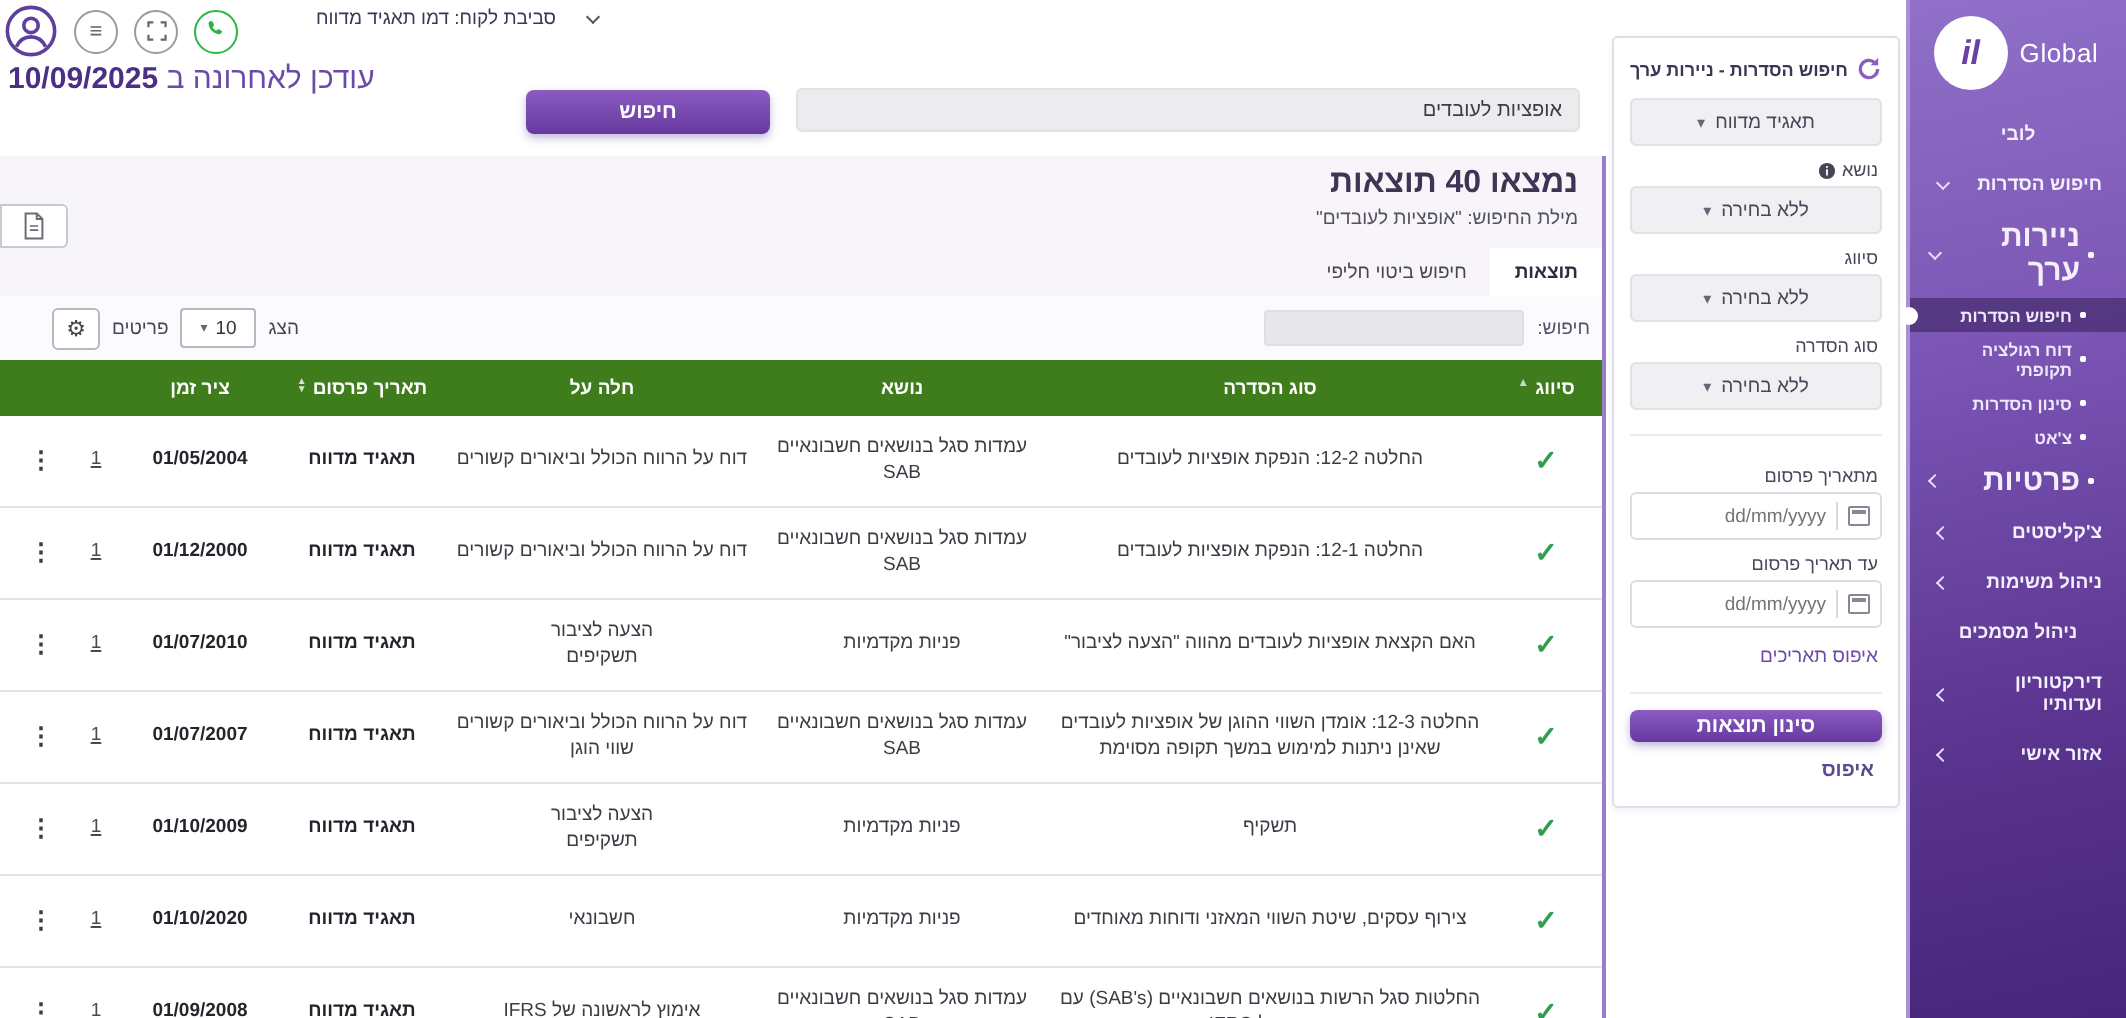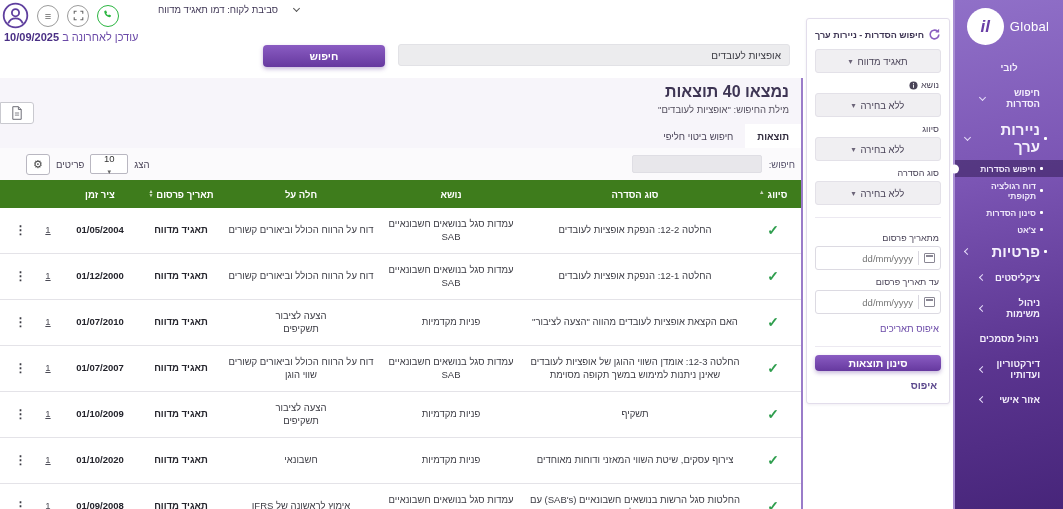--- a/index.html
+++ b/index.html
@@ -10,21 +10,21 @@
   
   .sidebar { width:110px; height:509px; flex:0 0 110px;
     background:linear-gradient(168deg,#9070c8 0%,#7b55b4 35%,#5b3590 70%,#47257a 100%);
     border-left:2px solid #a98fd4; color:#fff; position:relative; z-index:3; }
   .brand { display:flex; align-items:center; gap:6px; padding:8px 8px 10px 6px; direction:ltr; justify-content:center; }
   .brand-circle { width:37px; height:37px; background:#fff; border-radius:50%; display:flex; align-items:center; justify-content:center;
     color:#6a3fa6; font-weight:bold; font-size:17px; font-style:italic; }
   .brand-name { color:#fff; font-size:13px; letter-spacing:.3px; }
   .menu { display:flex; flex-direction:column; }
   .mi { position:relative; display:flex; align-items:center; justify-content:flex-start; gap:4px;
-    padding:7px 23px; font-size:9.5px; font-weight:bold; color:#f4effc; cursor:pointer; }
+    padding:7px 12px; font-size:9.5px; font-weight:bold; color:#f4effc; cursor:pointer; }
   .mi .lbl { flex:1; text-align:right; }
   .mi.center { justify-content:center; }
   .mi.center .lbl { flex:0 0 auto; text-align:center; }
   .sub1 { padding:5px 16px 5px 8px; font-size:15px; }
   .sub2 { padding:3.5px 20px 3.5px 8px; font-size:8.5px; font-weight:bold; color:#efe8fb; }
   .sub2.active { background:rgba(30,12,60,.42); }
   .notch { position:absolute; left:-5px; top:50%; transform:translateY(-50%); width:9px; height:9px;
     background:#fff; border-radius:50%; }
   .dot { width:3px; height:3px; background:#fff; border-radius:1px; flex:0 0 auto; }
   .cv { width:5px; height:5px; border-left:1.4px solid #e7defa; border-bottom:1.4px solid #e7defa; flex:0 0 auto; }
@@ -56,21 +56,21 @@
     font-family:"Liberation Sans",sans-serif; }
   .f-reset { font-size:10px; color:#5d4a8e; font-weight:bold; text-align:left; padding:9px 4px 0 10px; cursor:pointer; align-self:flex-start; }
 
   
   .main { flex:1; position:relative; background:#fff; }
   .icon-row { position:absolute; top:2px; left:2px; display:flex; gap:8px; direction:ltr; align-items:center; }
   .circ-btn { width:22px; height:22px; border-radius:50%; border:1px solid #9b9b9b; background:#fff; display:flex;
     align-items:center; justify-content:center; cursor:pointer; color:#666; font-size:11px; }
   .avatar { width:27px; height:27px; }
   .wa { border:1.6px solid #2ab540; }
-  .updated { position:absolute; top:31px; left:4px; font-size:11px; color:#6b4aa8; direction:ltr;text-align:center; }
+  .updated { position:absolute; top:31px; left:4px; font-size:15px; color:#6b4aa8; direction:ltr;text-align:center; }
   .updated b { color:#4a2f85; }
   .client { position:absolute; top:4px; left:158px; font-size:9.5px; color:#3e3554; display:flex; align-items:center; gap:16px; cursor:pointer; }
   .client .cvd { width:5px; height:5px; border-left:1.3px solid #555; border-bottom:1.3px solid #555; transform:rotate(-45deg); margin-top:-2px; }
 
   .search-input { position:absolute; top:44px; left:398px; width:392px; height:22px; background:#ececee; border:1px solid #e2e2e6;
     border-radius:3px; font-size:10px; color:#3c3c44; padding:0 8px; text-align:right; direction:rtl; outline:none;
     font-family:"Liberation Sans",sans-serif; }
   .search-btn { position:absolute; top:45px; left:263px; width:122px; height:22px; }
 
   .results-card { position:absolute; top:78px; left:0; right:0; bottom:0; background:#f7f5fa; border-right:2px solid #9a7cc9; overflow:hidden; }
@@ -82,21 +82,21 @@
   .tabs-row { display:flex; margin-top:9px; height:24px; align-items:stretch; }
   .tab { font-size:9.5px; display:flex; align-items:center; padding:0 12px; color:#4a4458; cursor:pointer; }
   .tab.active { background:#fff; font-weight:bold; color:#2f2a3c; }
   .toolbar { height:32px; background:#fbfafc; display:flex; justify-content:space-between; align-items:center; padding:0 6px 0 26px; }
   .tb-right { display:flex; align-items:center; gap:7px; }
   .tb-search-label { font-size:9.5px; color:#55506a; }
   .tb-search-input { width:130px; height:18px; background:#e8e7eb; border:1px solid #dfdee4; border-radius:2px; outline:none; }
   .tb-left { display:flex; align-items:center; gap:6px; }
   .tb-txt { font-size:9.5px; color:#4a4458; }
   .pagesize { width:38px; height:20px; background:#fff; border:1px solid #b9b7c1; border-radius:2px; display:flex;
-    align-items:center; justify-content:center; gap:4px; font-size:9.5px; color:#333; cursor:pointer;flex-direction:column; }
+    align-items:center; justify-content:center; gap:4px; font-size:9.5px; color:#333; cursor:pointer; }
   .gear-btn { width:24px; height:21px; background:#fff; border:1px solid #b9b7c1; border-radius:3px; display:flex;
     align-items:center; justify-content:center; font-size:11px; color:#444; cursor:pointer; }
 
   .grid { display:grid; grid-template-columns:56px 220px 148px 152px 88px 74px 30px 25px; direction:rtl; }
   .ghead { background:#3e7c1c; height:28px; align-items:center; }
   .gh { color:#fff; font-size:9.5px; font-weight:bold; text-align:center; display:flex; align-items:flex-start; justify-content:center; gap:3px; cursor:pointer; }
   .sort-asc { font-size:6px; color:#c9d6bd; }
   .sort-both { display:flex; flex-direction:column; line-height:4px; font-size:5px; color:#d9e4cf; }
   .grow { background:#fff; border-bottom:1px solid #e4e3e8; min-height:46px; align-items:center; }
   .gc { font-size:9.5px; color:#3c3c44; text-align:center; padding:4px 3px; white-space:pre-line; line-height:1.35; }

